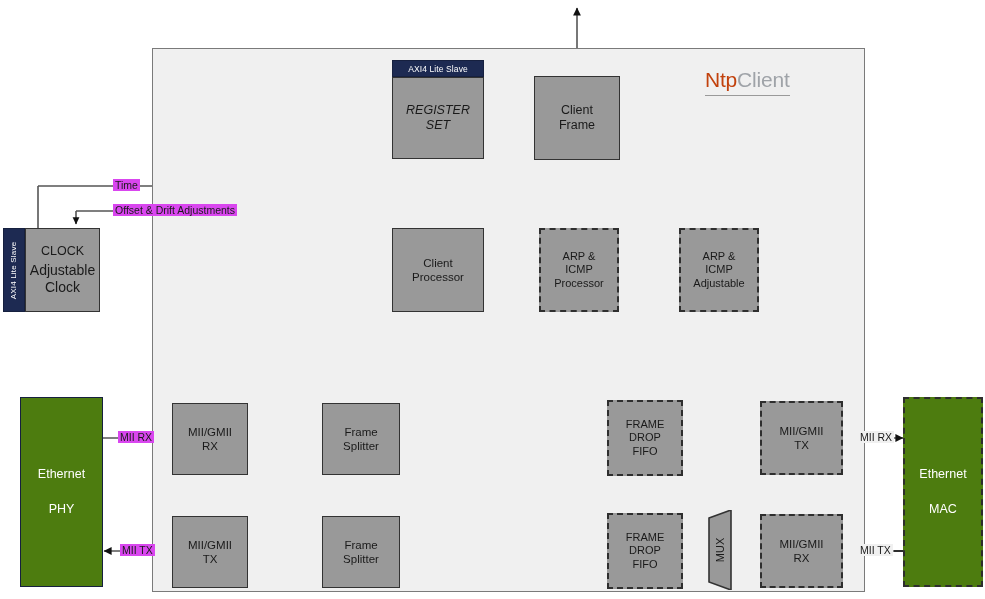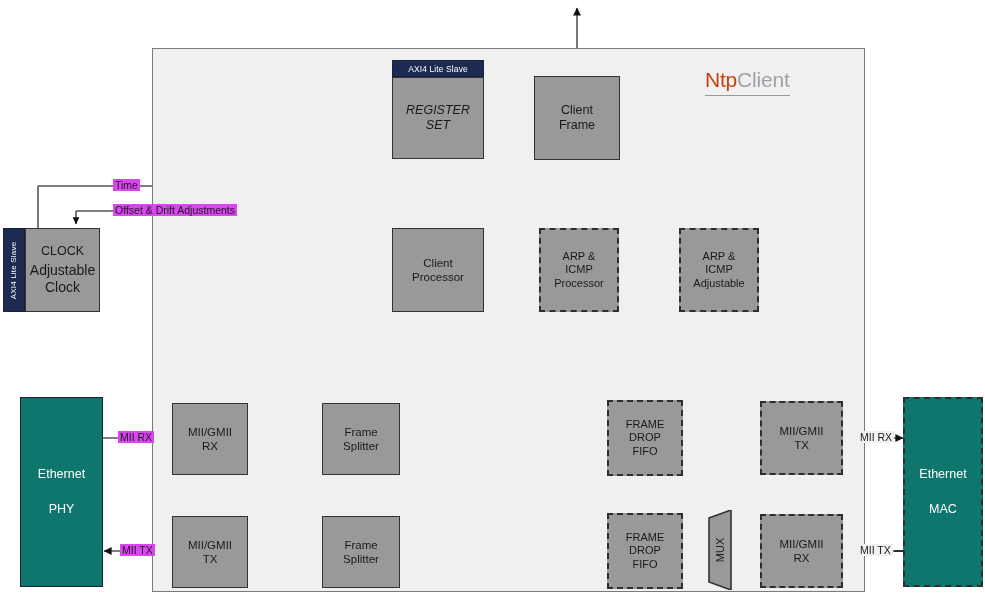--- a/index.html
+++ b/index.html
@@ -30,21 +30,21 @@
     text-align: center;
     color: #1a1a1a;
     line-height: 1.22;
     z-index: 5;
   }
   .gray {
     background: #999999;
     border: 1.6px solid #333333;
   }
   .navy {
-    background: #0f766e;
+    background: #4d7c0f;
     border: 1.6px solid #16203f;
     color: #ffffff;
     gap: 20px;
   }
   .dashed { border-style: dashed; border-width: 2px; border-color: #2e2e2e; }
   .container-box {
     position: absolute;
     left: 152px; top: 48px;
     width: 713px; height: 544px;
     background: #f0f0f0;

